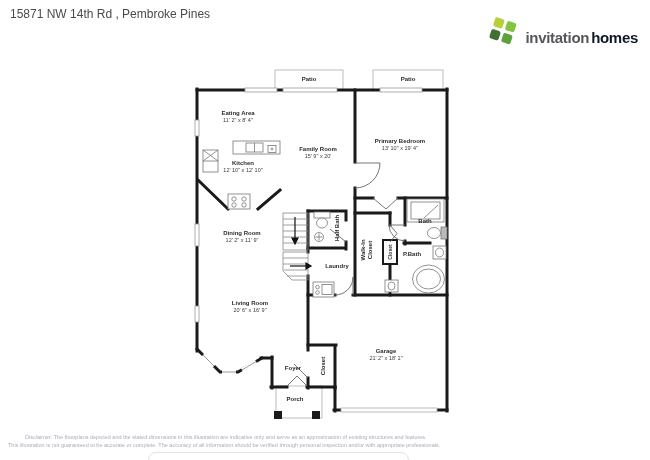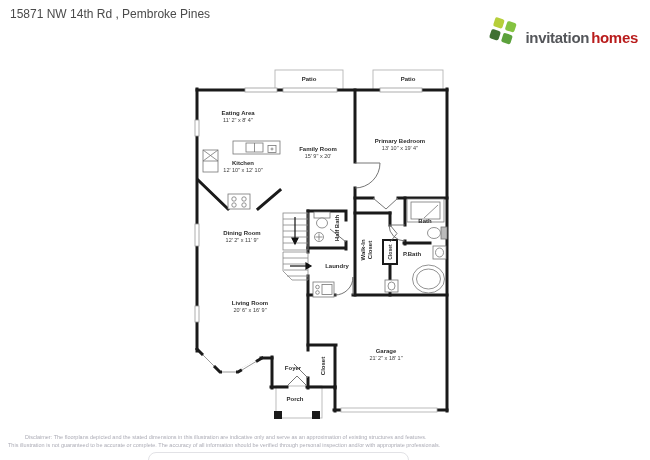--- a/index.html
+++ b/index.html
@@ -2,21 +2,21 @@
 <html><head>
 <meta charset="utf-8">
 <style>
   html,body{margin:0;padding:0;}
   body{width:650px;height:460px;background:#ffffff;overflow:hidden;position:relative;
        font-family:"Liberation Sans", sans-serif;}
   .addr{position:absolute;left:10px;top:9px;color:#4a4a4a;font-size:12px;line-height:11px;}
   .logo{position:absolute;right:12px;top:16px;display:flex;align-items:flex-end;}
   .logo svg{width:30px;height:30px;margin-right:7px;}
   .logo .w1{font-size:15px;font-weight:bold;color:#54565a;letter-spacing:-0.3px;}
-  .logo .w2{font-size:15px;font-weight:bold;color:#b91c1c;letter-spacing:-0.3px;margin-left:2px;}
+  .logo .w2{font-size:15px;font-weight:bold;color:#0f172a;letter-spacing:-0.3px;margin-left:2px;}
   svg.plan{position:absolute;left:0;top:0;width:650px;height:460px;}
   .rlabel{position:absolute;transform:translate(-50%,-50%);text-align:center;color:#2b2b2b;
           white-space:nowrap;pointer-events:none;}
   .rlabel .rname{display:block;font-size:6px;font-weight:bold;line-height:7px;}
   .rlabel .rdims{display:block;font-size:5.5px;font-weight:normal;color:#3c3c3c;line-height:7px;}
   .rlabel.rot{transform:translate(-50%,-50%) rotate(-90deg);}
   .rlabel.wrap{white-space:normal;width:34px;}
   .rlabel.tiny .rname{font-size:5px;}
   .disc{position:absolute;color:#acacb6;font-size:5.5px;line-height:8px;}
   .bottom-panel{position:absolute;left:148px;top:452px;width:259px;height:16px;

